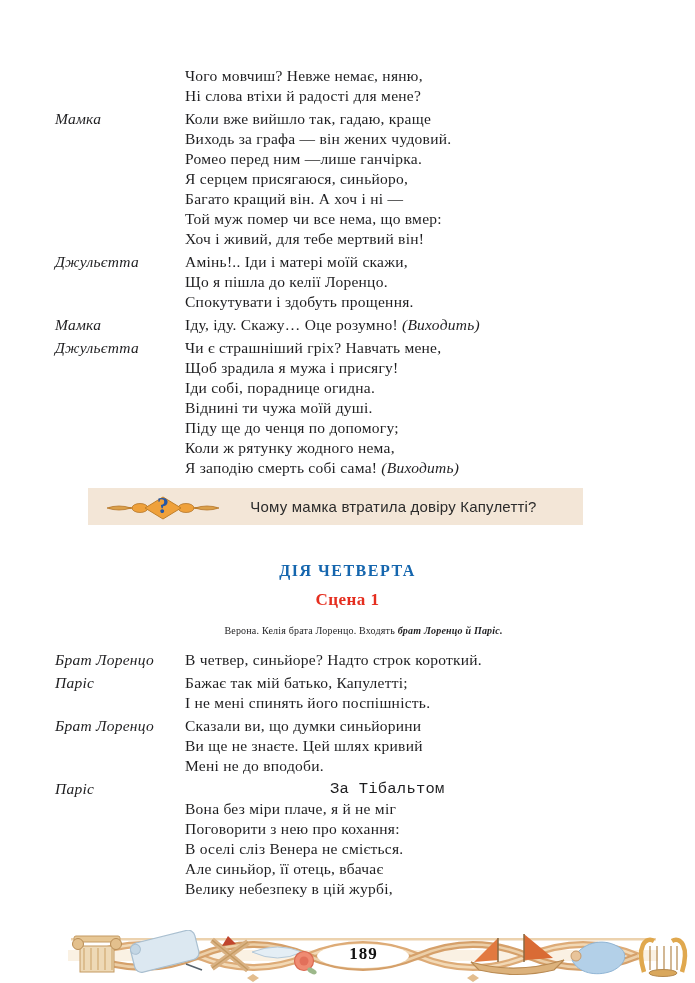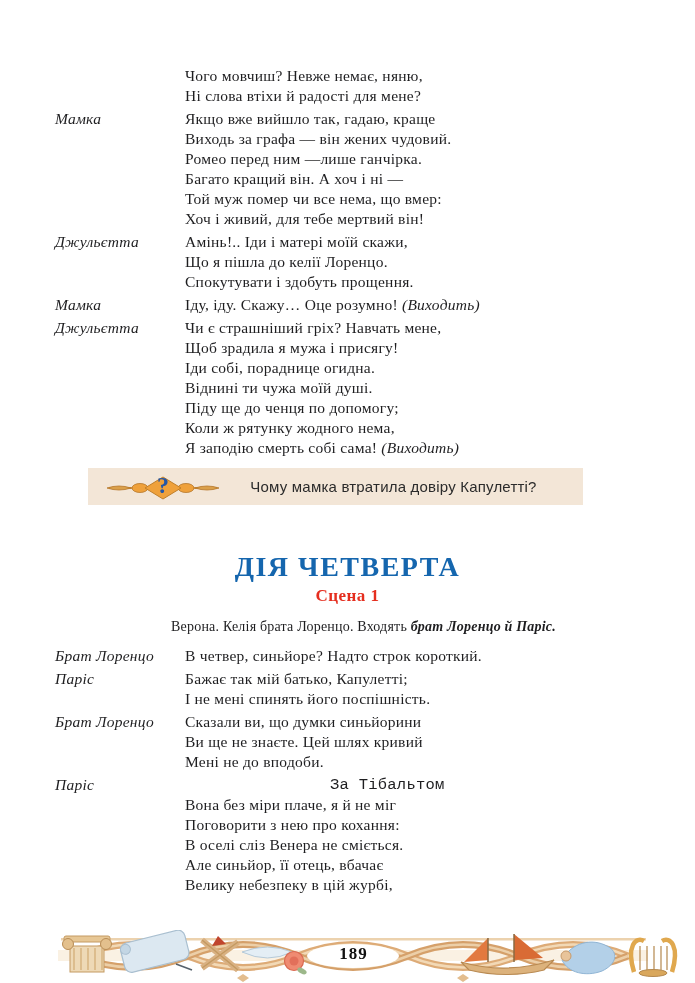--- a/index.html
+++ b/index.html
@@ -28,36 +28,36 @@
   }
   .qbox .orn{flex:0 0 150px;display:flex;justify-content:center;}
   .qbox .qtext{
     flex:1;text-align:center;
     font-family:"Liberation Sans", sans-serif;
     font-size:15px;color:#2b2b2b;letter-spacing:0.2px;
     padding-right:34px;
   }
 
   .act-title{
-    margin-top:52px;text-align:center;
-    color:#1566ae;font-weight:bold;font-size:28px;letter-spacing:1.5px;
+    margin-top:36px;text-align:center;
+    color:#1566ae;font-weight:bold;font-size:16px;letter-spacing:1.5px;
   }
   .scene-title{
     margin-top:9px;text-align:center;
     color:#e52e1f;font-weight:bold;font-size:17px;letter-spacing:0.5px;
   }
   .direction{
     margin-top:11px;text-align:center;
-    font-size:14px;letter-spacing:0.2px;margin-left:32px;
+    font-size:10px;letter-spacing:0.2px;margin-left:32px;
   }
   .direction .names{font-style:italic;font-weight:bold;}
   .scene-dialogue{margin-top:9px;}
 
   .footer{
-    position:absolute;left:6px;top:930px;width:632px;height:53px;
+    position:absolute;left:16px;top:930px;width:632px;height:53px;
   }
   .footer svg{position:absolute;left:0;top:0;}
   .pagenum{
     position:absolute;left:0;top:14px;width:695px;
     text-align:center;font-size:17px;font-weight:bold;color:#111;
     letter-spacing:1px;
   }
 </style>
 </head>
 <body>
@@ -70,23 +70,24 @@
       <div class="speaker"></div>
       <div class="lines">
         <div class="line">Чого мовчиш? Невже немає, няню,</div>
         <div class="line">Ні слова втіхи й радості для мене?</div>
       </div>
     </div>
 
     <div class="speech">
       <div class="speaker">Мамка</div>
       <div class="lines">
-        <div class="line">Якщо вже вийшло так, гадаю, краще</div>
+        <div class="line">Коли вже вийшло так, гадаю, краще</div>
         <div class="line">Виходь за графа — він жених чудовий.</div>
         <div class="line">Ромео перед ним —лише ганчірка.</div>
+        <div class="line">Я серцем присягаюся, синьйоро,</div>
         <div class="line">Багато кращий він. А хоч і ні —</div>
         <div class="line">Той муж помер чи все нема, що вмер:</div>
         <div class="line">Хоч і живий, для тебе мертвий він!</div>
       </div>
     </div>
 
     <div class="speech">
       <div class="speaker">Джульєтта</div>
       <div class="lines">
         <div class="line">Амінь!.. Іди і матері моїй скажи,</div>

